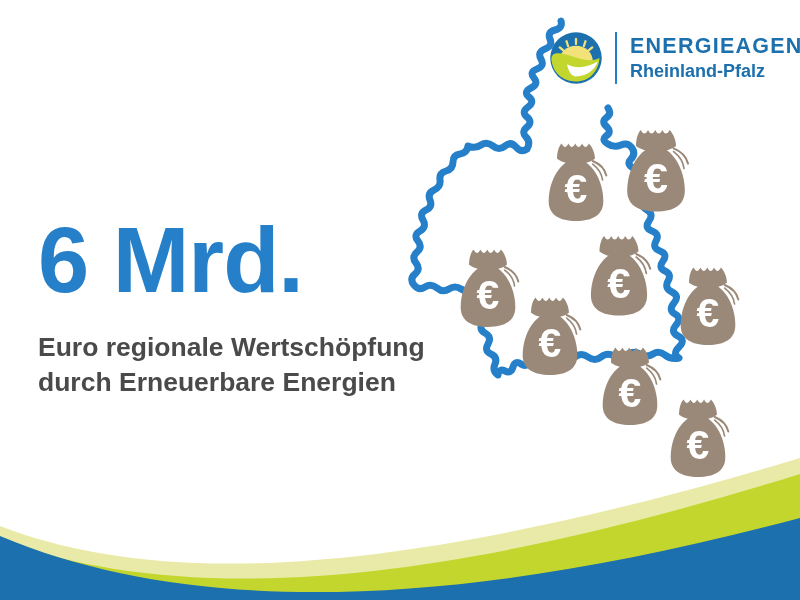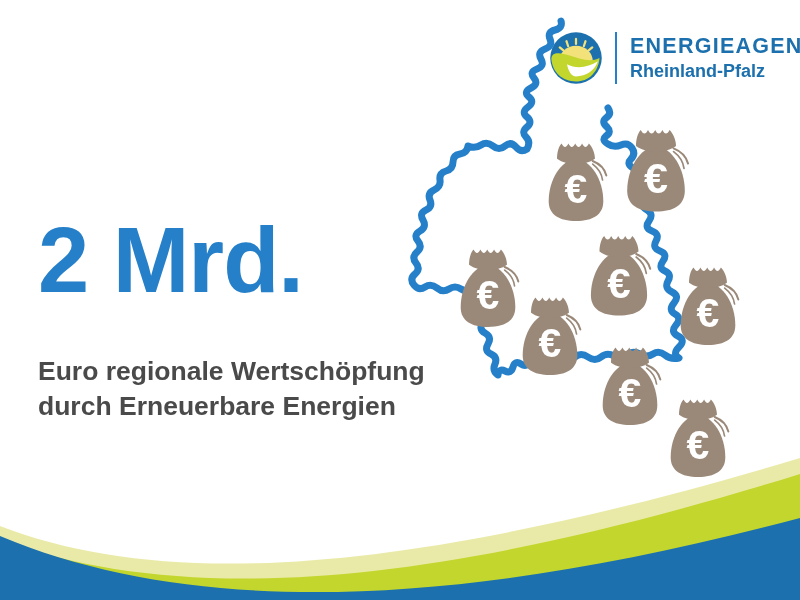--- a/index.html
+++ b/index.html
@@ -86,21 +86,20 @@
   }
   .subheadline {
     position: absolute;
     left: 38px;
     top: 330px;
     font-size: 26.5px;
     font-weight: bold;
     color: #4a4a4a;
     line-height: 1.32;
     white-space: pre-line;
-    margin-top: 24px;
   }
 
   
   .map-area {
     position: absolute;
     left: 408px;
     top: 100px;
     width: 330px;
     height: 400px;
   }
@@ -159,21 +158,21 @@
     </svg>
 
     <div class="logo-divider"></div>
 
     <div class="logo-text">
       <div class="logo-title">ENERGIEAGENTUR</div>
       <div class="logo-subtitle">Rheinland-Pfalz</div>
     </div>
   </div>
 
-  <div class="headline">2 Mrd.</div>
+  <div class="headline">6 Mrd.</div>
 
   <div class="subheadline">Euro regionale Wertschöpfung
 durch Erneuerbare Energien</div>
 
   <div class="map-area">
     <svg class="map-svg" viewBox="0 0 330 400">
 
       <defs>
 
         <symbol id="money-bag" viewBox="0 0 100 120">

